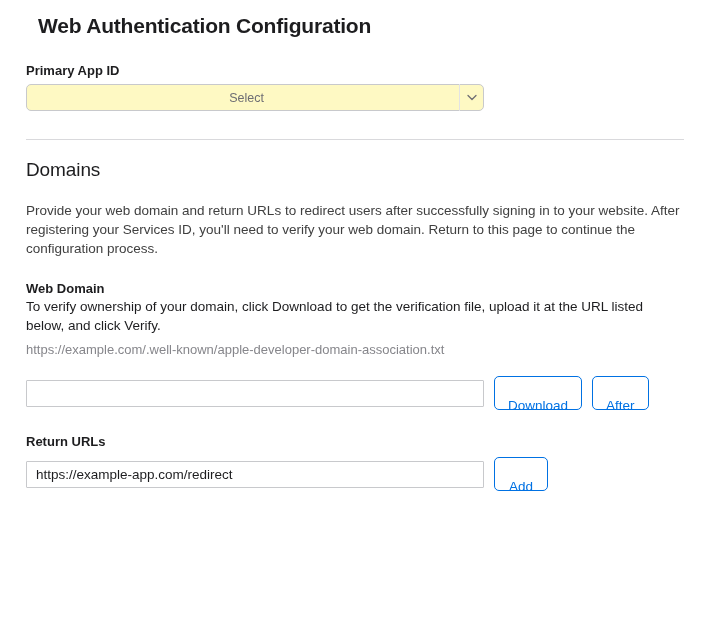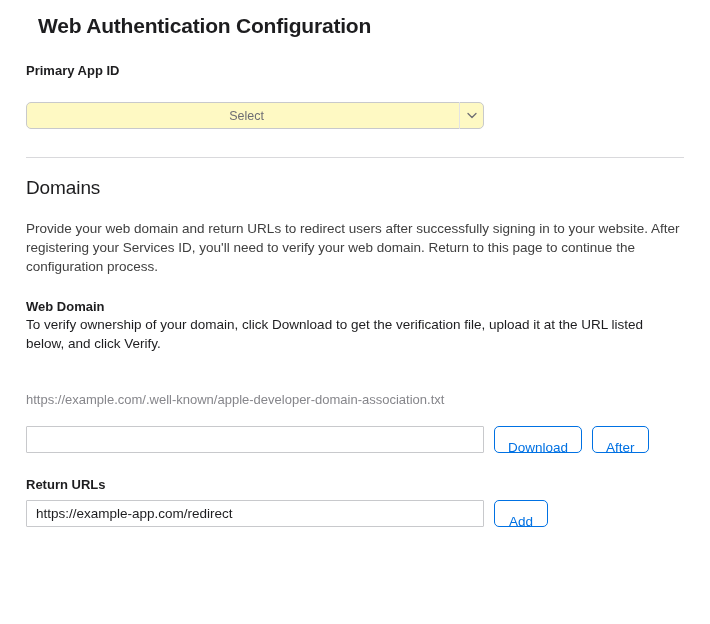--- a/index.html
+++ b/index.html
@@ -31,21 +31,21 @@
     line-height: 19px;
     color: #1d1d1f;
     margin: 22px 0 0 0;
     max-width: 660px;
   }
   .field-label {
     font-size: 13px;
     font-weight: bold;
     color: #1d1d1f;
     margin-top: 25px;
-    margin-bottom: 24px;
+    margin-bottom: 6px;
   }
   .select-wrap {
     position: relative;
     width: 458px;
     height: 27px;
   }
   select.app-id-select {
     box-sizing: border-box;
     width: 458px;
     height: 27px;
@@ -105,21 +105,21 @@
   p.sub-desc {
     font-size: 13.5px;
     line-height: 19px;
     color: #1d1d1f;
     margin: 1px 0 0 0;
     max-width: 660px;
   }
   .verify-url {
     font-size: 13px;
     color: #86868b;
-    margin-top: 39px;
+    margin-top: 7px;
   }
   .row {
     display: flex;
     align-items: center;
     gap: 10px;
     margin-top: 19px;
   }
   input.text-input {
     box-sizing: border-box;
     width: 458px;
@@ -131,21 +131,21 @@
     font-size: 13.5px;
     color: #1d1d1f;
     padding: 3px 9px;
     outline: none;
   }
   input.text-input::placeholder { color: #b0b1b4; }
   button.secondary-btn {
     box-sizing: border-box;
     height: 27px;
     min-width: 54px;
-    padding: 8px 13px;
+    padding: 16px 13px;
     border: 1px solid #0071e3;
     border-radius: 5px;
     background: #ffffff;
     color: #0071e3;
     font-family: "Liberation Sans", sans-serif;
     font-size: 13.5px;
     line-height: 25px;
     cursor: pointer;
   }
   .return-row { margin-top: 8px; }

